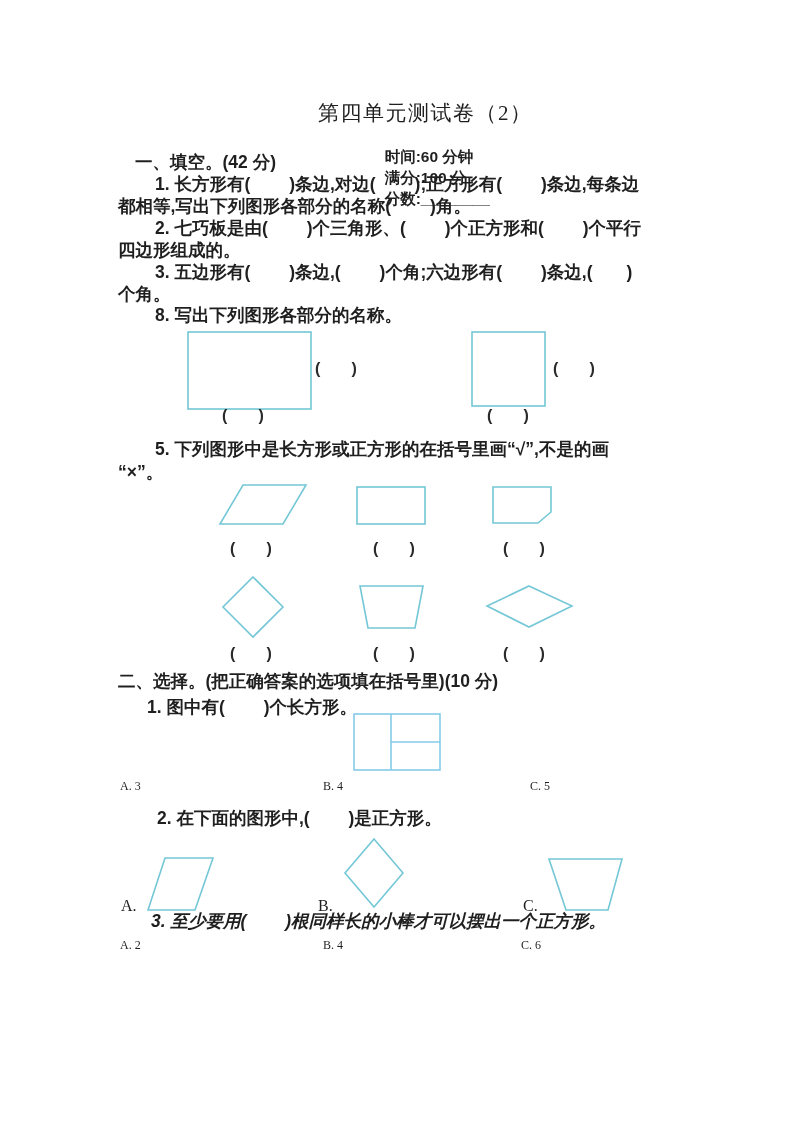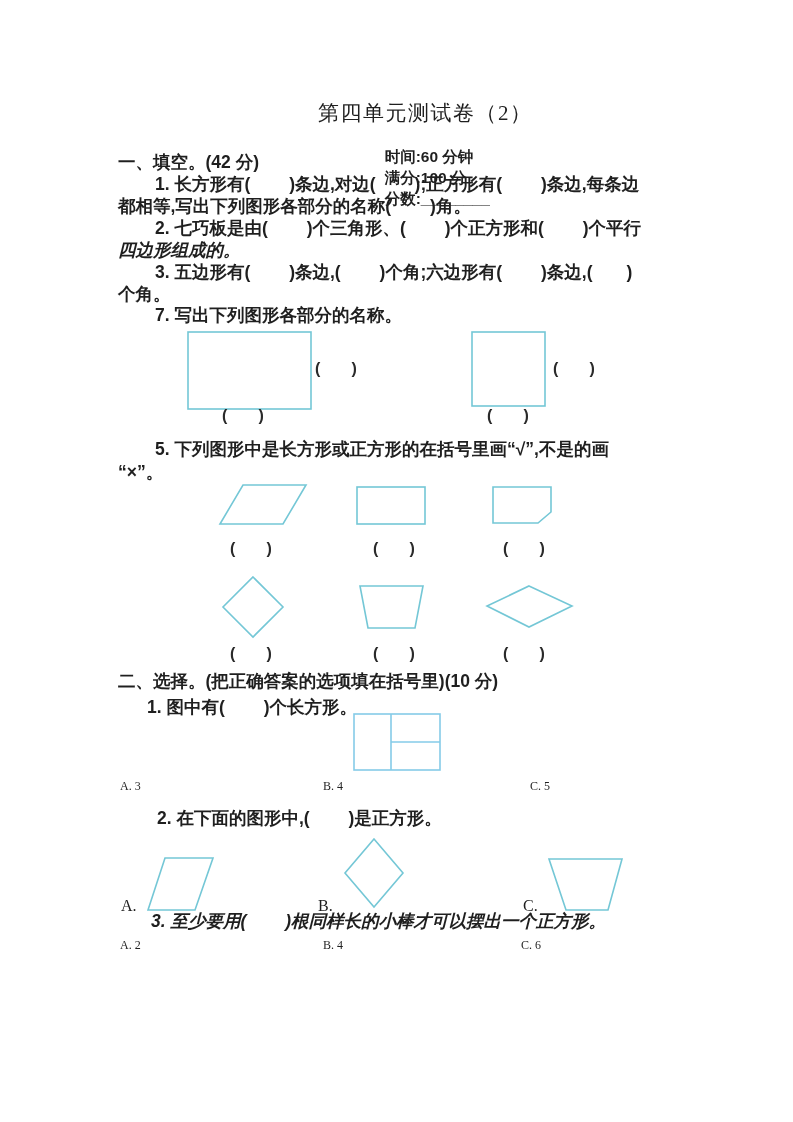--- a/index.html
+++ b/index.html
@@ -53,32 +53,32 @@
   <polygon class="shape" points="549,859 622,859 608,910 566,910"></polygon>
 </svg>
 
 <div class="abs title pre" style="left:318px;top:99px;">第四单元测试卷（2）</div>
 <div class="abs info pre" style="left:376px;top:129px;">
   <span class="seg">时间:60 分钟</span>
   <span class="seg">满分:100 分</span>
   <span>分数:</span><span class="blank">________</span>
 </div>
 
-<div class="abs heading pre" style="left:118px;top:150px;">一、填空。(42 分)</div>
+<div class="abs heading pre" style="left:135px;top:150px;">一、填空。(42 分)</div>
 
 <div class="abs qline pre" style="left:155px;top:172px;text-align:center;">1. 长方形有(        )条边,对边(        );正方形有(        )条边,每条边</div>
 <div class="abs qline pre" style="left:118px;top:194px;">都相等,写出下列图形各部分的名称(        )角。</div>
 
 <div class="abs qline pre" style="left:155px;top:216px;">2. 七巧板是由(        )个三角形、(        )个正方形和(        )个平行</div>
-<div class="abs qline pre" style="left:118px;top:238px;font-style:italic;">四边形组成的。</div>
+<div class="abs qline pre" style="left:118px;top:238px;">四边形组成的。</div>
 
 <div class="abs qline pre" style="left:155px;top:260px;">3. 五边形有(        )条边,(        )个角;六边形有(        )条边,(       )</div>
 <div class="abs qline pre" style="left:118px;top:282px;text-align:right;">个角。</div>
 
-<div class="abs qline pre" style="left:155px;top:303px;">7. 写出下列图形各部分的名称。</div>
+<div class="abs qline pre" style="left:155px;top:303px;">8. 写出下列图形各部分的名称。</div>
 
 <div class="abs bracket pre" style="left:315px;top:360px;">(       )</div>
 <div class="abs bracket pre" style="left:222px;top:407px;">(       )</div>
 <div class="abs bracket pre" style="left:553px;top:360px;">(       )</div>
 <div class="abs bracket pre" style="left:487px;top:407px;">(       )</div>
 
 <div class="abs qline pre" style="left:155px;top:437px;">5. 下列图形中是长方形或正方形的在括号里画“√”,不是的画</div>
 <div class="abs qline pre" style="left:118px;top:460px;">“×”。</div>
 
 <div class="abs bracket pre ctr" style="left:251px;top:540px;">(       )</div>

